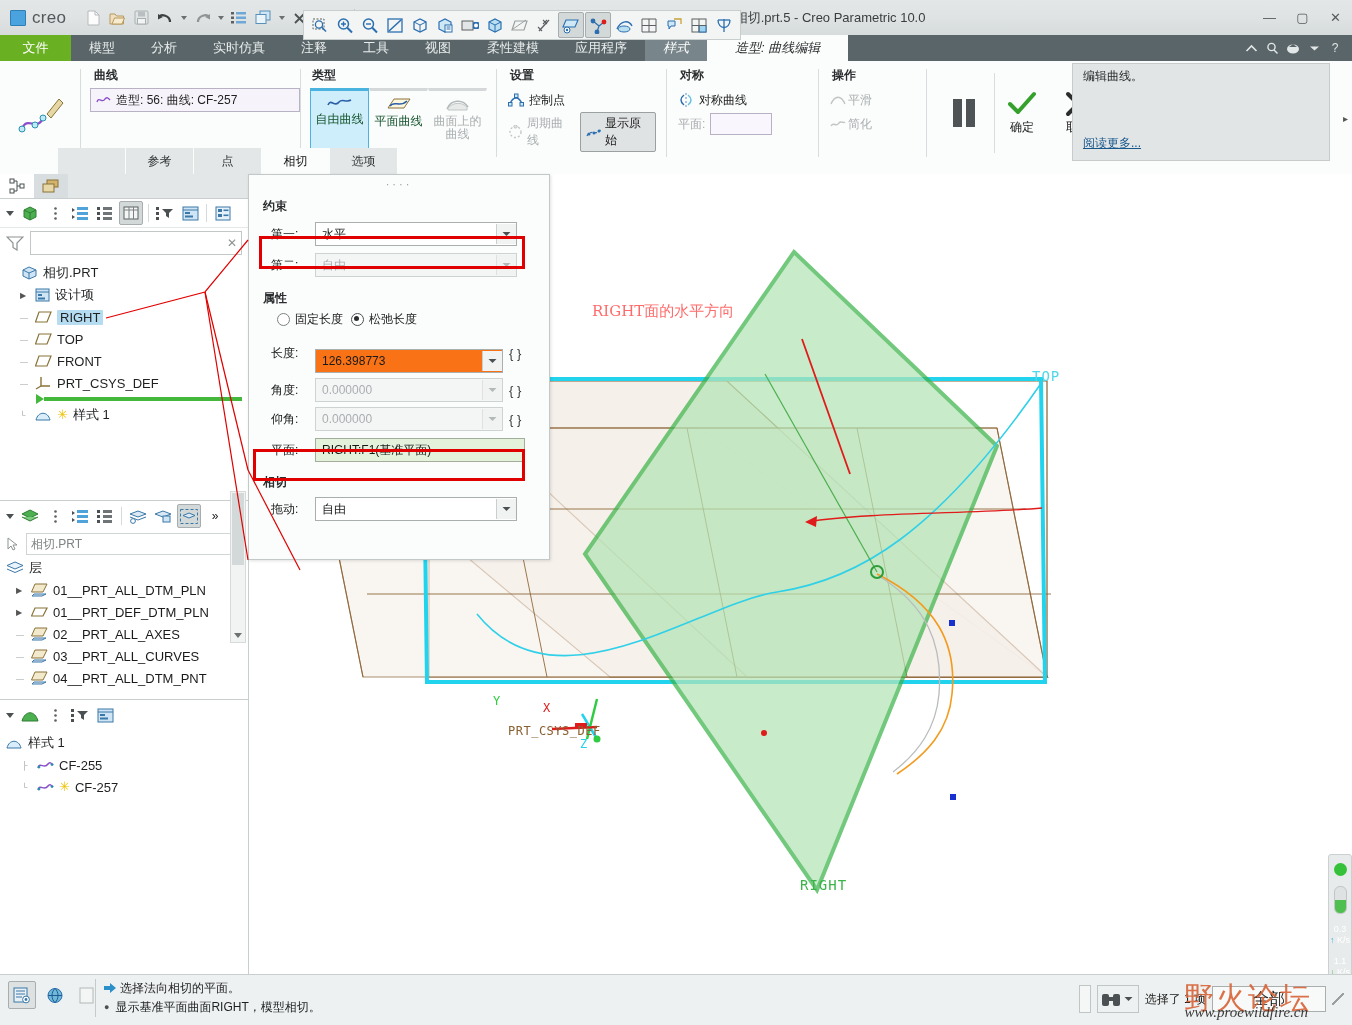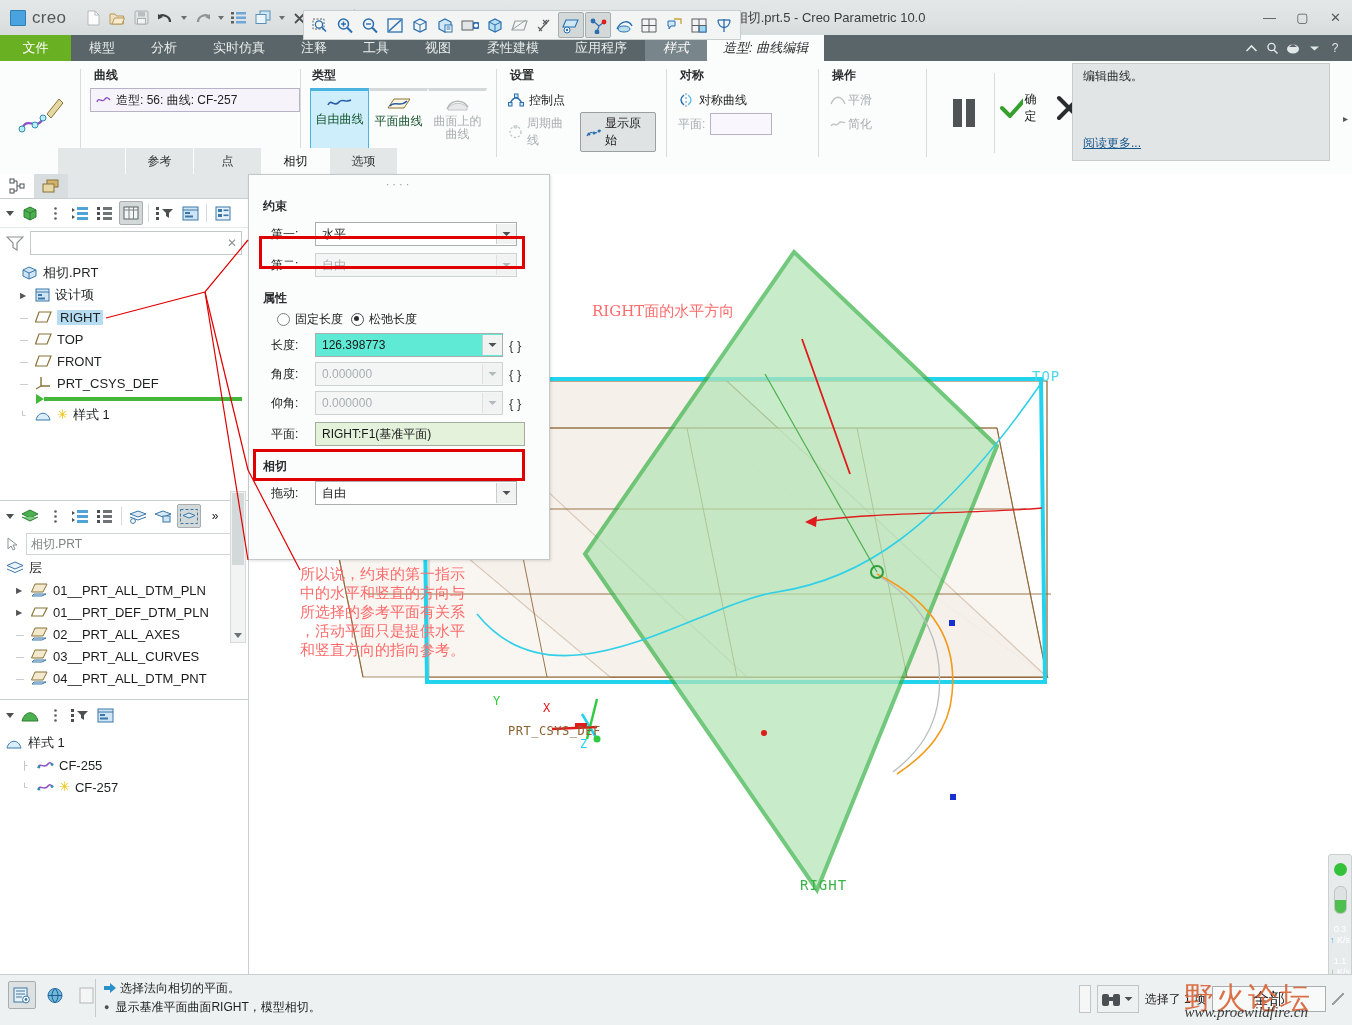--- a/index.html
+++ b/index.html
@@ -26,21 +26,21 @@
   .qsep{width:1px;height:18px;background:#bfc4c5;margin:0 4px;}
   .title-text{position:absolute;left:0;right:0;text-align:center;font-size:13px;color:#3a3d3e;pointer-events:none;}
   .wincontrols{position:absolute;right:0;top:0;height:35px;display:flex;align-items:center;}
   .wc{width:33px;height:35px;display:flex;align-items:center;justify-content:center;color:#55595a;font-size:13px;}
 
   
   .ribbontabs{position:absolute;left:0;top:35px;width:1352px;height:26px;background:#5a6569;display:flex;align-items:stretch;}
   .tab-file{background:#6ab023;color:#fff;width:71px;display:flex;align-items:center;justify-content:center;font-size:13px;}
   .tab{padding:0 18px;display:flex;align-items:center;color:#e8ecec;font-size:13px;}
   .tab.active-style{background:#78858a;color:#fff;font-style:italic;}
-  .tab.dashboard{background:#fbfcfc;color:#2a2d2e;font-style:italic;padding:0 16px;text-align:right;}
+  .tab.dashboard{background:#fbfcfc;color:#2a2d2e;font-style:italic;padding:0 28px;text-align:right;}
   .tabs-right{margin-left:auto;display:flex;align-items:center;gap:3px;padding-right:8px;color:#dfe4e5;}
   .tr-ic{width:18px;height:26px;display:flex;align-items:center;justify-content:center;font-size:12px;}
 
   
   .ribbon{position:absolute;left:0;top:61px;width:1352px;height:113px;background:#fbfcfc;border-bottom:1px solid #cdd2d3;}
   .rb-left-bar{position:absolute;left:0;top:0;width:6px;height:113px;background:#fbfcfc;}
   .rb-bigicon{position:absolute;left:14px;top:18px;width:56px;height:72px;display:flex;align-items:center;justify-content:center;}
   .rgroup{position:absolute;top:0;height:105px;}
   .rg-title{font-size:12px;font-weight:bold;color:#2b2e2f;padding:6px 0 4px 4px;}
   .rsep{position:absolute;top:8px;width:1px;height:88px;background:#d8dcdd;}
@@ -54,21 +54,21 @@
 
   .setrow{display:flex;align-items:center;gap:5px;height:24px;font-size:12px;padding-left:2px;}
   .setrow.dis{color:#a9aeb0;}
   .togglebtn{display:flex;align-items:center;gap:4px;border:1px solid #9ba0a1;background:#dfe3e4;padding:2px 5px;border-radius:2px;}
   .planebox{width:60px;height:20px;background:#faf6fd;border:1px solid #b9b2c4;}
   .opitem{display:flex;align-items:center;gap:2px;height:24px;font-size:12px;color:#a9aeb0;padding-left:2px;}
 
   .pausebtn{position:absolute;top:26px;left:0;width:56px;height:52px;display:flex;align-items:center;justify-content:center;gap:4px;}
   .pbar{width:9px;height:28px;background:#4e5456;}
   .okcancel{display:flex;gap:12px;align-items:flex-start;padding-top:4px;}
-  .oc{display:flex;align-items:center;gap:2px;font-size:12px;width:44px;}
+  .oc{display:flex;flex-direction:column;align-items:center;gap:2px;font-size:12px;width:44px;}
 
   .helppanel{position:absolute;right:22px;top:2px;width:236px;height:88px;background:#e2e5e6;border:1px solid #c7cbcc;padding:4px 10px;font-size:12px;color:#26292a;}
   .helplink{color:#17578c;text-decoration:underline;position:absolute;left:10px;bottom:8px;font-size:12px;}
   .help-arrow{position:absolute;right:4px;top:52px;color:#555;font-size:10px;}
 
   
   .subtabs{position:absolute;left:58px;top:148px;height:26px;display:flex;align-items:stretch;}
   .stab{width:67px;display:flex;align-items:center;justify-content:center;font-size:12px;background:#e3e7e8;color:#343738;border-right:1px solid #fbfcfc;}
   .stab.active{background:#fbfcfc;color:#111;}
   .stab.blank{background:#e3e7e8;}
@@ -996,21 +996,21 @@
       <label style="display:flex;align-items:center;gap:5px;">
         <span style="width:11px;height:11px;border:1px solid #4b5052;border-radius:50%;display:inline-block;background:#fff;position:relative;">
           <span style="position:absolute;left:2px;top:2px;width:5px;height:5px;border-radius:50%;background:#2b2e2f;"></span>
         </span>
         <span>松弛长度</span>
       </label>
     </div>
 
     <div style="display:flex;align-items:center;gap:6px;padding:5px 0 2px 22px;">
       <span style="width:38px;font-size:12px;">长度:</span>
-      <div style="width:186px;height:22px;border:1px solid #a9aeaf;background:#5eead4;display:flex;align-items:center;">
+      <div style="width:186px;height:22px;border:1px solid #a9aeaf;background:#f97316;display:flex;align-items:center;margin-top:16px;">
         <span style="padding-left:6px;font-size:12px;">126.398773</span>
         <span style="margin-left:auto;width:19px;height:20px;border-left:1px solid #c9cecf;background:#f1f3f3;display:flex;align-items:center;justify-content:center;">
           <svg width="9" height="6">
               <path d="M0.5 1 L4.5 5 L8.5 1" fill="#4b5052"></path>
             </svg>
         </span>
       </div>
       <span style="font-size:13px;color:#3a3d3e;">{ }</span>
     </div>
 
@@ -1064,25 +1064,20 @@
     </div>
   </div>
 
   <svg style="position:absolute;left:0;top:0;width:1352px;height:1025px;pointer-events:none;">
     <path d="M106,318 L205,292 L248,240" stroke="#e00000" stroke-width="1.2" fill="none"></path>
     <path d="M205,292 L248,470" stroke="#e00000" stroke-width="1.2" fill="none"></path>
     <path d="M248,470 L300,570" stroke="#e00000" stroke-width="1.2" fill="none"></path>
     <path d="M205,292 L248,560" stroke="#e00000" stroke-width="1.2" fill="none"></path>
   </svg>
 
-  <div class="annot" style="left:300px;top:565px;">所以说，约束的第一指示
-中的水平和竖直的方向与
-所选择的参考平面有关系
-，活动平面只是提供水平
-和竖直方向的指向参考。</div>
 
   <div class="statusbar">
     <div class="sb-left">
       <div class="sb-ic on">
         <svg width="18" height="17">
             <rect x="1" y="1" width="13" height="14" fill="#e8eff5" stroke="#3b78a8"></rect>
             <path d="M3 4 h9 M3 7 h9 M3 10 h6" stroke="#3b78a8"></path>
             <circle cx="13" cy="12.5" r="3.4" fill="#fff" stroke="#3b78a8"></circle>
             <circle cx="13" cy="12.5" r="1.4" fill="#3b78a8"></circle>
           </svg>

